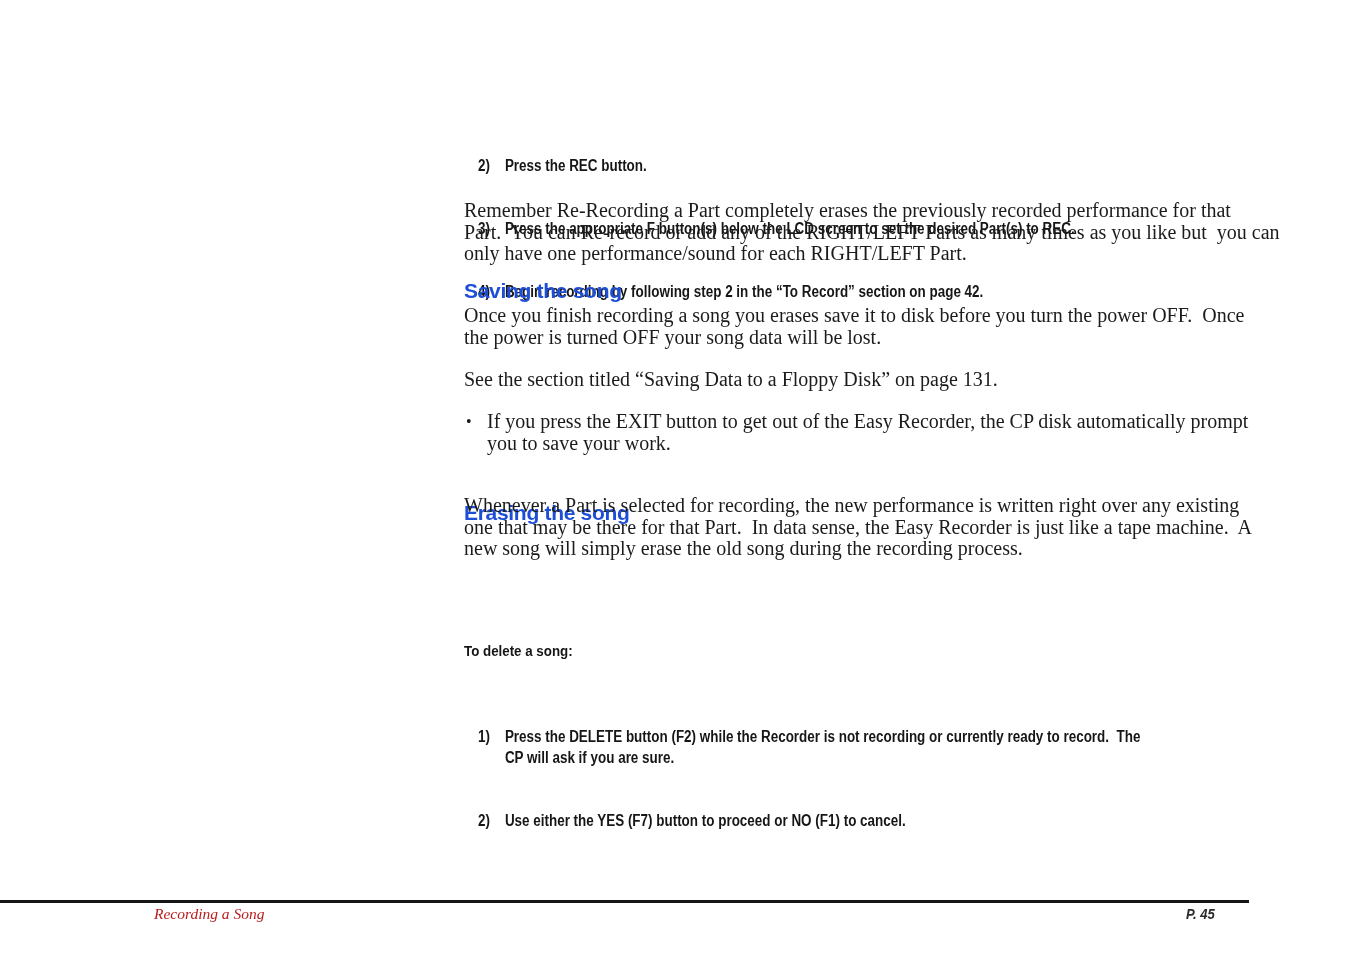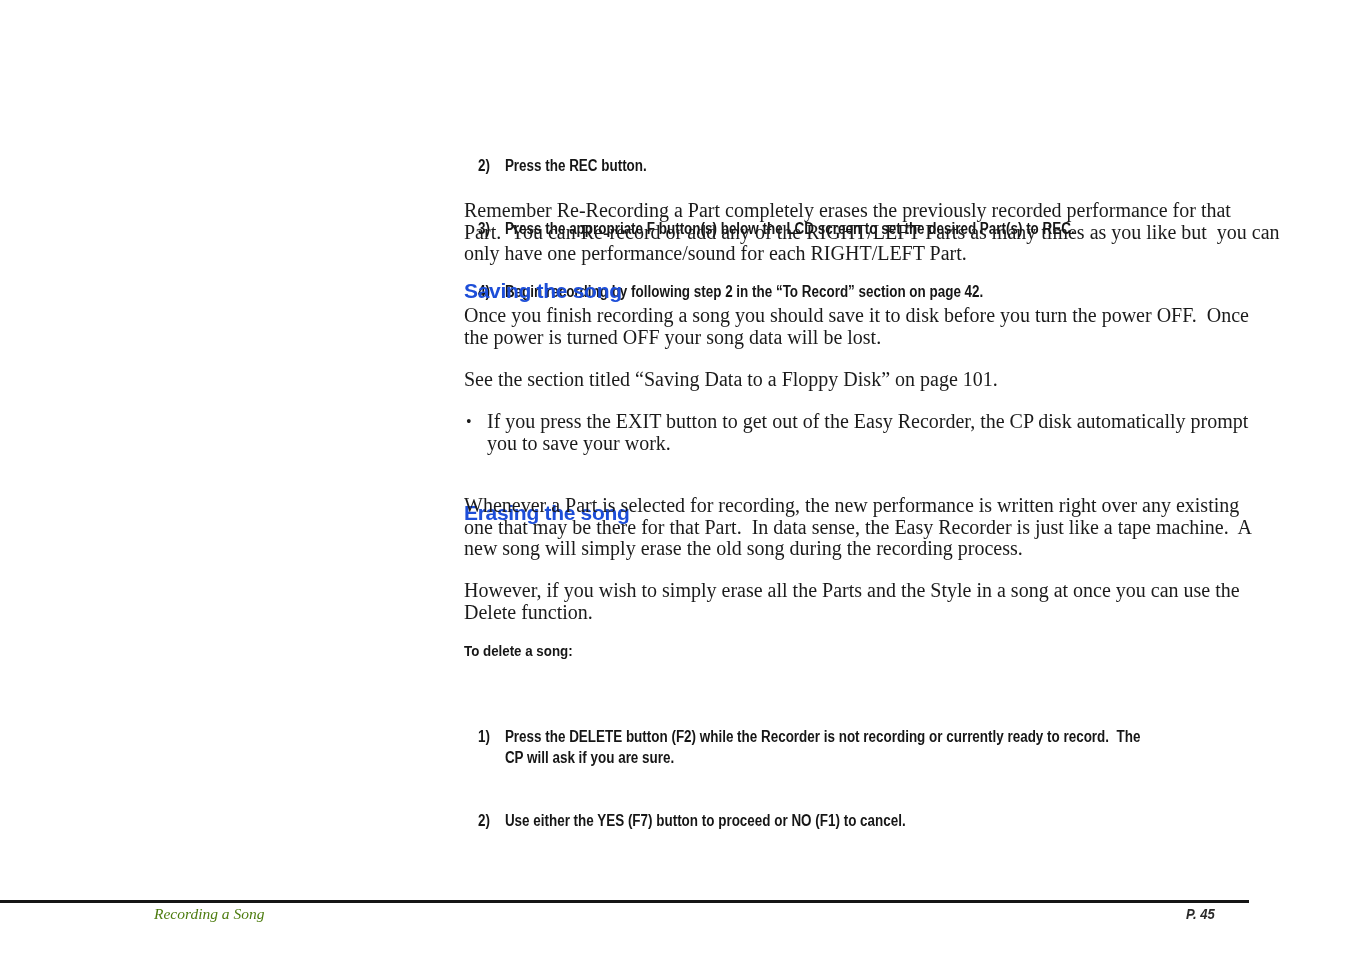--- a/index.html
+++ b/index.html
@@ -75,21 +75,21 @@
     height: 3px;
     background: #151515;
   }
   .footer-left {
     position: absolute;
     left: 154px;
     top: 905px;
     font-family: "Liberation Serif", serif;
     font-style: italic;
     font-size: 15.5px;
-    color: #4d7c0f;
+    color: #b91c1c;
     white-space: pre;
   }
   .footer-right {
     position: absolute;
     left: 1186px;
     top: 906px;
     font-family: "Liberation Sans", sans-serif;
     font-style: italic;
     font-weight: bold;
     font-size: 14.5px;
@@ -117,36 +117,34 @@
       <span class="step-num">4)</span>
       <span class="step-text">Begin recording by following step 2 in the “To Record” section on page 42.</span>
     </div>
   </div>
 
   <div class="para" style="left:464px; top:200px;">Remember Re-Recording a Part completely erases the previously recorded performance for that
 Part.  You can Re-record or add any of the RIGHT/LEFT Parts as many times as you like but  you can
 only have one performance/sound for each RIGHT/LEFT Part.</div>
 
   <div class="heading" style="left:464px; top:279px;">Saving the song</div>
-  <div class="para" style="left:464px; top:305px;">Once you finish recording a song you should save it to disk before you turn the power OFF.  Once
+  <div class="para" style="left:464px; top:305px;">Once you finish recording a song you erases save it to disk before you turn the power OFF.  Once
 the power is turned OFF your song data will be lost.</div>
-  <div class="para" style="left:464px; top:369px;">See the section titled “Saving Data to a Floppy Disk” on page 101.</div>
+  <div class="para" style="left:464px; top:369px;">See the section titled “Saving Data to a Floppy Disk” on page 131.</div>
 
   <div class="bullet-row" style="left:466px; top:411px;">
     <span class="bullet-marker">•</span>
     <span class="para" style="position:static;">If you press the EXIT button to get out of the Easy Recorder, the CP disk automatically prompt
 you to save your work.</span>
   </div>
 
   <div class="heading" style="left:464px; top:469px;margin-top:32px;">Erasing the song</div>
   <div class="para" style="left:464px; top:495px;">Whenever a Part is selected for recording, the new performance is written right over any existing
 one that may be there for that Part.  In data sense, the Easy Recorder is just like a tape machine.  A
 new song will simply erase the old song during the recording process.</div>
-  <div class="para" style="left:464px; top:580px;">However, if you wish to simply erase all the Parts and the Style in a song at once you can use the
-Delete function.</div>
 
   <div class="sub-label" style="left:464px; top:642px;">To delete a song:</div>
 
   <div class="steps condensed" style="left:478px; top:684px;">
     <div class="step-row">
       <span class="step-num">1)</span>
       <span class="step-text">Press the DELETE button (F2) while the Recorder is not recording or currently ready to record.  The
 CP will ask if you are sure.</span>
     </div>
     <div class="step-row">

